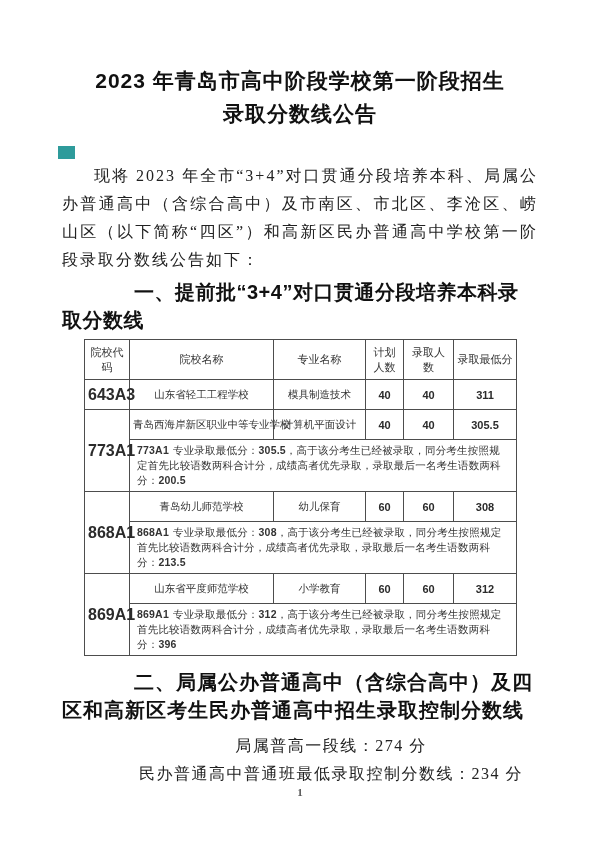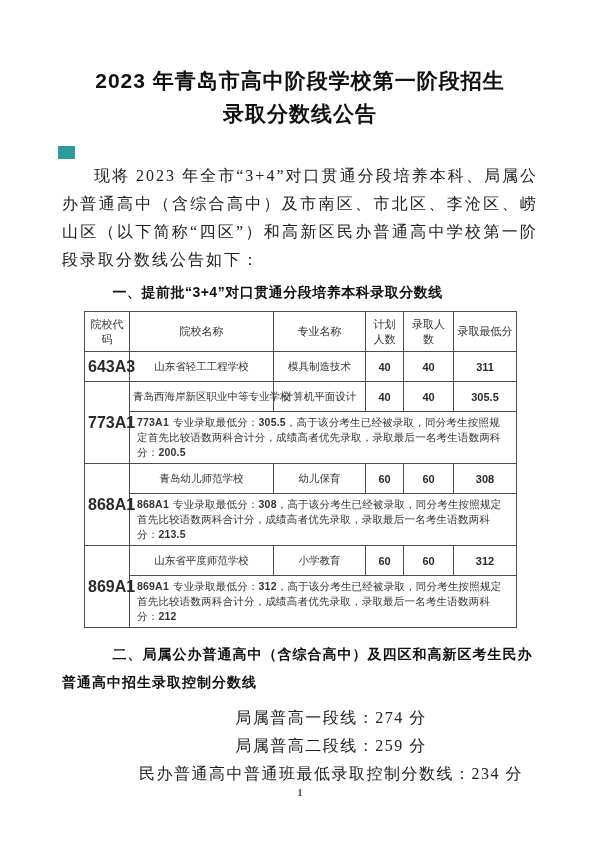--- a/index.html
+++ b/index.html
@@ -37,21 +37,21 @@
     font-size: 16px;
     line-height: 28px;
     color: #222;
     text-align: justify;
     text-indent: 2em;
     letter-spacing: 2px;
   }
   .sec-heading {
     font-family: "Liberation Sans", sans-serif;
     font-weight: bold;
-    font-size: 14px;
+    font-size: 20px;
     line-height: 28px;
     color: #111;
     letter-spacing: 0.5px;
     text-indent: 3.6em;
     margin: 0;
   }
   .sec1-heading { margin-top: 4px; }
   .sec2-heading { margin-top: 12px; letter-spacing: 1px; }
 
   table.score-table {
@@ -185,29 +185,28 @@
       <tr>
         <td class="code" rowspan="2">869A1</td>
         <td class="td-name td-data">山东省平度师范学校</td>
         <td class="td-major td-data">小学教育</td>
         <td class="num td-data">60</td>
         <td class="num td-data">60</td>
         <td class="num td-data">312</td>
       </tr>
       <tr>
         <td class="note" colspan="5">
-          <span class="b code-ref">869A1</span><span>专业录取最低分：</span><span class="b">312</span><span>，高于该分考生已经被录取，同分考生按照规定首先比较语数两科合计分，成绩高者优先录取，录取最后一名考生语数两科分：</span><span class="b">212</span>
+          <span class="b code-ref">869A1</span><span>专业录取最低分：</span><span class="b">312</span><span>，高于该分考生已经被录取，同分考生按照规定首先比较语数两科合计分，成绩高者优先录取，录取最后一名考生语数两科分：</span><span class="b">396</span>
         </td>
       </tr>
     </tbody>
   </table>
 
   <h2 class="sec-heading sec2-heading">二、局属公办普通高中（含综合高中）及四区和高新区考生民办普通高中招生录取控制分数线</h2>
 
   <div class="cutoff-list">
     <div class="cutoff-item">局属普高一段线：274 分</div>
-    <div class="cutoff-item">局属普高二段线：259 分</div>
     <div class="cutoff-item">民办普通高中普通班最低录取控制分数线：234 分</div>
   </div>
 
   <div class="page-number">1</div>
 
 </div>
 
 </body></html>

